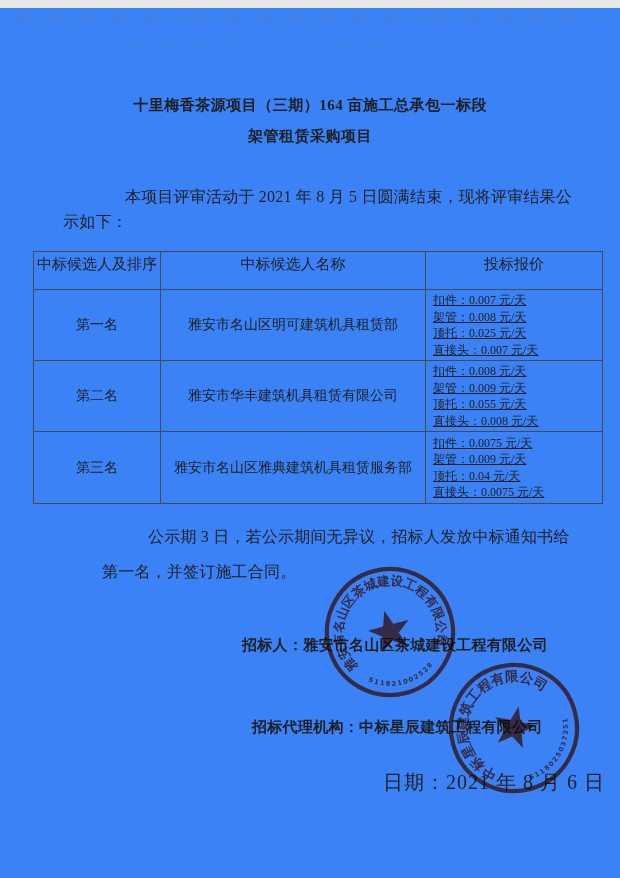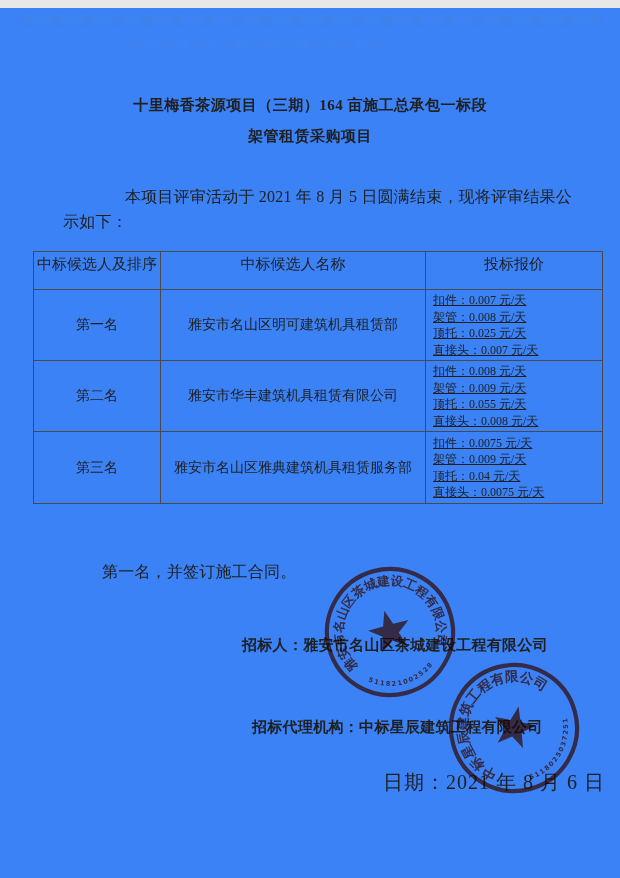--- a/index.html
+++ b/index.html
@@ -129,20 +129,21 @@
       <td class="cell-price">
         <div class="price-line">扣件：0.0075 元/天</div>
         <div class="price-line">架管：0.009 元/天</div>
         <div class="price-line">顶托：0.04 元/天</div>
         <div class="price-line">直接头：0.0075 元/天</div>
       </td>
     </tr>
   </tbody>
     </table>
 
+  <div class="abs body-line" style="left:148px; top:519px;">公示期 3 日，若公示期间无异议，招标人发放中标通知书给</div>
   <div class="abs body-line" style="left:102px; top:554px;">第一名，并签订施工合同。</div>
 
   <div class="abs sig-line" style="left:242px; top:628px;">招标人：雅安市名山区茶城建设工程有限公司</div>
   <div class="abs sig-line" style="left:252px; top:710px;">招标代理机构：中标星辰建筑工程有限公司</div>
   <div class="abs date-line" style="left:383px; top:761px;">日期：2021 年 8 月 6 日</div>
 
   <svg class="seal seal-1" width="140" height="140" viewBox="0 0 140 140">
     <defs>
       <path id="s1-name-arc" d="M 29.3 93.5 A 47 47 0 1 1 110.7 93.5" fill="none"></path>
       <path id="s1-num-arc" d="M 21.1 92.8 A 54 54 0 0 0 118.9 92.8" fill="none"></path>

